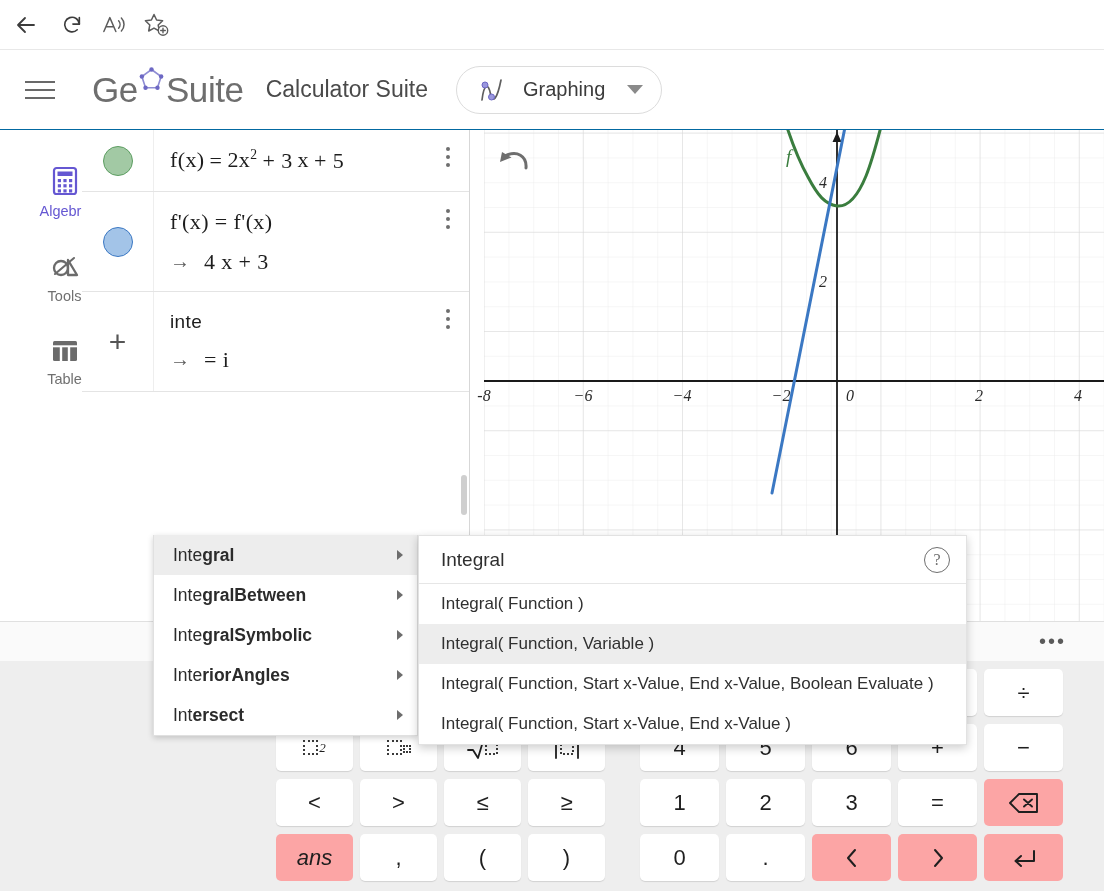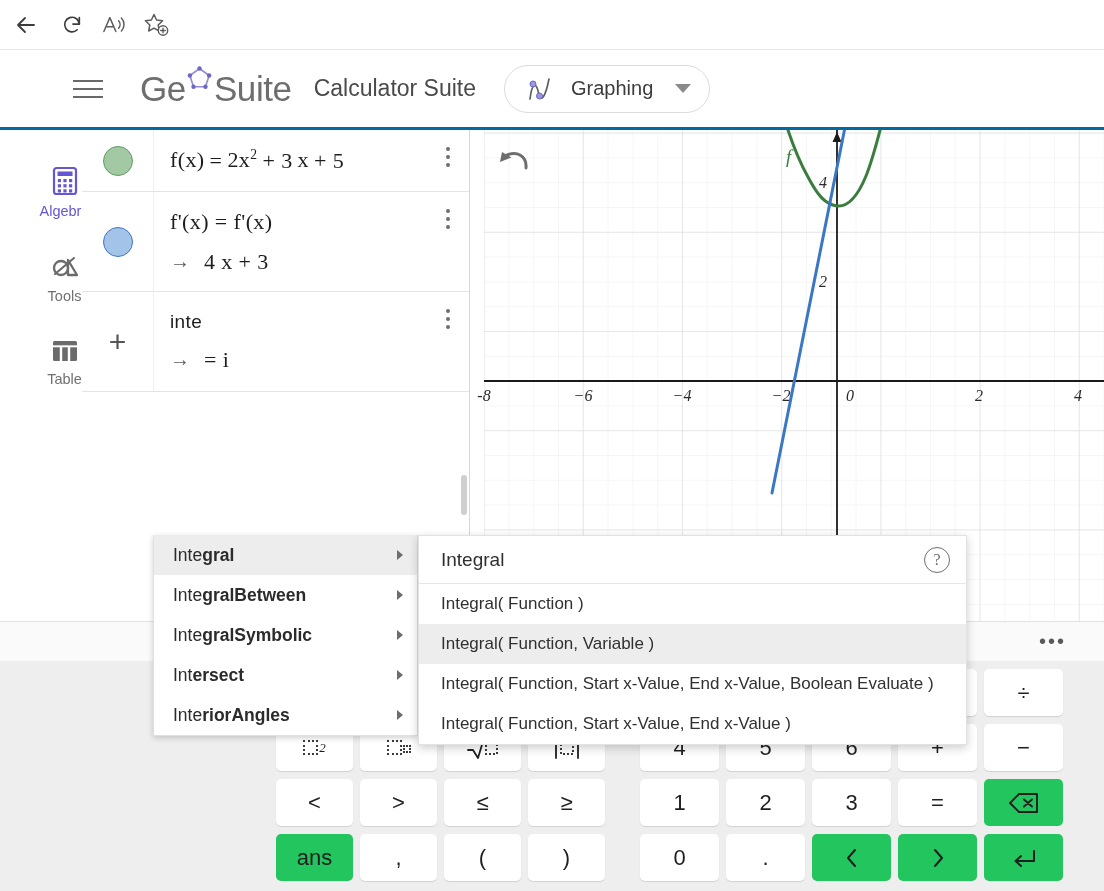--- a/index.html
+++ b/index.html
@@ -28,22 +28,21 @@
   #lock-icon { margin-right:14px; display:flex; align-items:center; }
   #url-text { font-size:15.5px; color:#777; white-space:nowrap; }
   #url-text .host { color:#202124; }
   .chrome-right { display:flex; align-items:center; padding-right:8px; }
   .chrome-right .nav-btn { margin-left:2px; }
 
   
   #app-header {
     position:absolute; left:0; top:50px; width:1104px; height:80px;
     background:#fff; display:flex; align-items:center;
-    border-bottom:3px solid #0369a1;
-    padding-left:48px;
+    border-bottom:1px solid #0369a1;
   }
   #hamburger { width:52px; margin-left:14px; display:flex; flex-direction:column;
                gap:6px; align-items:center; cursor:pointer; }
   #hamburger span { display:block; width:30px; height:2px; background:#696969; }
   #brand { margin-left:26px; font-size:35px; color:#6e6e6e; font-weight:400;
            letter-spacing:-0.4px; display:flex; align-items:center; }
   .logo-o { position:relative; display:inline-block; width:28px; }
   .logo-o svg { position:absolute; left:0; top:-24px; }
   #suite-title { margin-left:22px; font-size:23px; color:#4a4a4a; font-weight:400; }
   #app-switcher {
@@ -141,21 +140,21 @@
   #kb-more { margin-left:auto; margin-right:38px; letter-spacing:2px;
              font-size:20px; color:#5a5a5a; cursor:pointer; }
 
   #keyboard { position:absolute; left:0; top:661px; width:1104px; height:230px;
               background:#eeeeee; padding:4px 0 0 0; }
   .kb-row { display:flex; height:55px; align-items:center; }
   .key { background:#ffffff; border-radius:5px; height:47px;
          display:flex; align-items:center; justify-content:center;
          font-size:22px; color:#1f1f1f; cursor:pointer;
          box-shadow:0 1px 1px rgba(0,0,0,.12); }
-  .key.gray { background:#22c55e; box-shadow:none; }
+  .key.gray { background:#fca5a5; box-shadow:none;font-style:italic; }
   .key.math { font-family:"Liberation Serif", serif; font-style:italic; font-size:24px; }
   .k-left  { width:77px; margin-left:7px; }
   .k-right { width:79px; margin-left:7px; }
   .grp-gap { width:28px; }
   .pad-left { margin-left:276px; }
   .boxglyph { font-size:17px; color:#1f1f1f; display:flex; align-items:flex-start; }
   .dbox { display:inline-block; width:15px; height:15px;
           border:2px dotted #3a3a3a; vertical-align:middle; }
   sup.sm { font-size:13px; font-family:"Liberation Serif",serif; font-style:italic;
            margin-left:1px; }
@@ -377,25 +376,25 @@
     </div>
     <div class="sug">
       <span class="txt"><span>Inte</span><b>gralBetween</b></span>
       <span class="caret-right"></span>
     </div>
     <div class="sug">
       <span class="txt"><span>Inte</span><b>gralSymbolic</b></span>
       <span class="caret-right"></span>
     </div>
     <div class="sug">
+      <span class="txt"><span>Inte</span><b>riorAngles</b></span>
+      <span class="caret-right"></span>
+    </div>
+    <div class="sug">
       <span class="txt"><span>Int</span><b>ersect</b></span>
-      <span class="caret-right"></span>
-    </div>
-    <div class="sug">
-      <span class="txt"><span>Inte</span><b>riorAngles</b></span>
       <span class="caret-right"></span>
     </div>
   </div>
 
   <div id="syntax-panel">
     <div id="syntax-head">
       <span class="st">Integral</span>
       <span class="help-circle">?</span>
     </div>
     <div class="syn">Integral( Function )</div>

